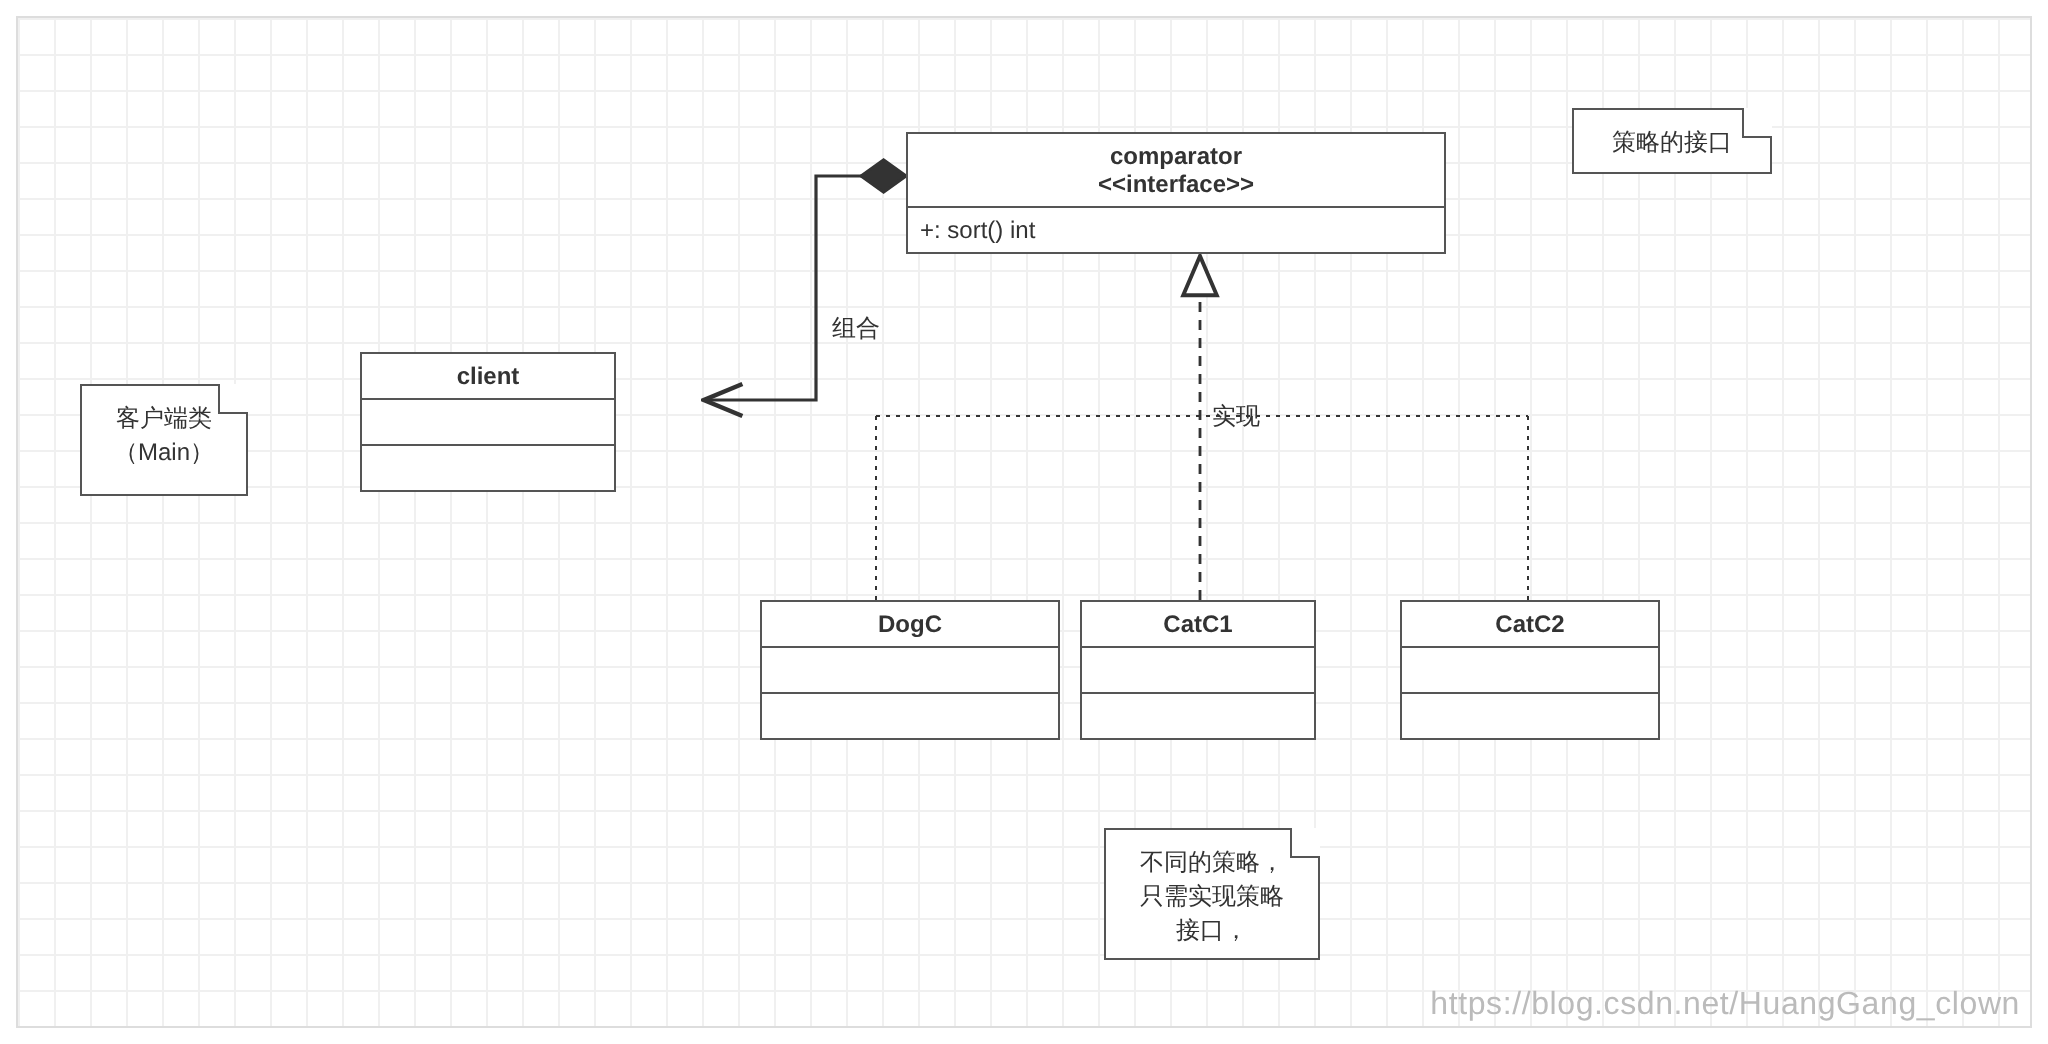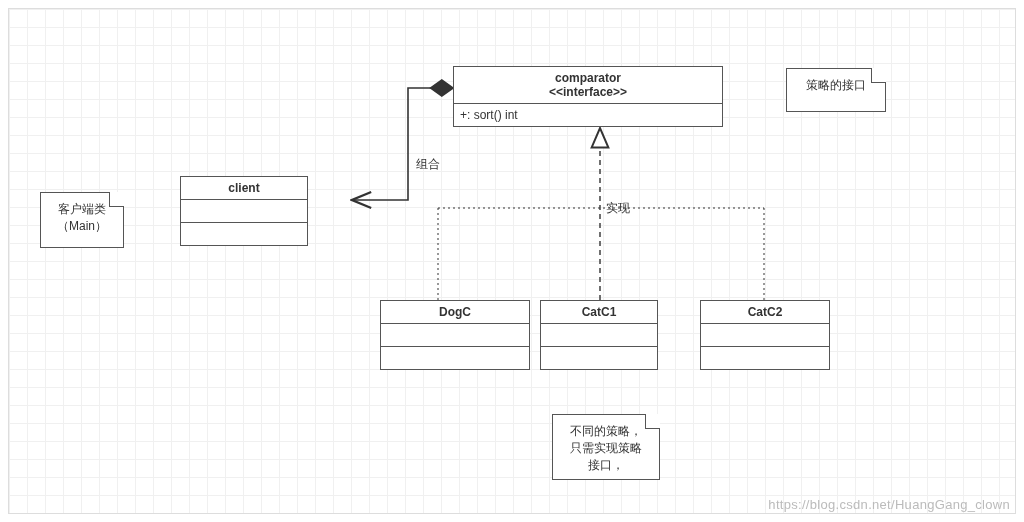--- a/index.html
+++ b/index.html
@@ -6,21 +6,21 @@
 .canvas{position:absolute;left:0;top:0;width:1024px;height:522px}
 .grid{position:absolute;left:8px;top:8px;right:8px;bottom:8px;background-image:linear-gradient(#f0f0f0 1px,transparent 1px),linear-gradient(90deg,#f0f0f0 1px,transparent 1px);background-size:18px 18px;border:1px solid #ddd}
 .uml{position:absolute;background:#fff;border:1px solid #555;box-sizing:border-box}
 .uml .hd{border-bottom:1px solid #555;text-align:center;font-weight:bold;padding:4px 6px}
 .uml .sec{border-bottom:1px solid #555;min-height:14px;padding:4px 6px}
 .uml .sec:last-child{border-bottom:none}
 .note{position:absolute;background:#fff;border:1px solid #555;box-sizing:border-box;padding:8px 10px;text-align:center;line-height:1.4}
 .note .fold{position:absolute;right:-1px;top:-1px;width:14px;height:14px;background:#fff;border-left:1px solid #555;border-bottom:1px solid #555}
 .note .fold::after{content:"";position:absolute;right:0;top:0;border-top:14px solid #fff;border-left:14px solid transparent}
 .lbl{position:absolute;background:transparent;white-space:nowrap}
-.wm{position:absolute;right:14px;bottom:10px;color:#bbb;font-size:13px;letter-spacing:.3px}
+.wm{position:absolute;right:14px;bottom:10px;color:#bbb;font-size:16px;letter-spacing:.3px}
 svg{position:absolute;left:0;top:0;overflow:visible}
 </style>
 </head>
 <body>
 
 <div class="canvas">
   <div class="grid"></div>
 
   <svg width="1024" height="522">
     <defs>
@@ -59,21 +59,21 @@
   </div>
 
   <div class="uml" style="left:453px;top:66px;width:270px">
     <div class="hd" style="font-weight:normal">
       <div style="font-weight:bold">comparator</div>
       <div style="font-weight:bold">&lt;&lt;interface&gt;&gt;</div>
     </div>
     <div class="sec" style="text-align:left">+: sort() int</div>
   </div>
 
-  <div class="note" style="left:786px;top:68px;width:100px;height:44px">
+  <div class="note" style="left:786px;top:54px;width:100px;height:33px">
     <div class="fold"></div>
     <span>策略的接口</span>
   </div>
 
   <div class="uml" style="left:380px;top:300px;width:150px">
     <div class="hd">DogC</div>
     <div class="sec"></div>
     <div class="sec"></div>
   </div>
 

